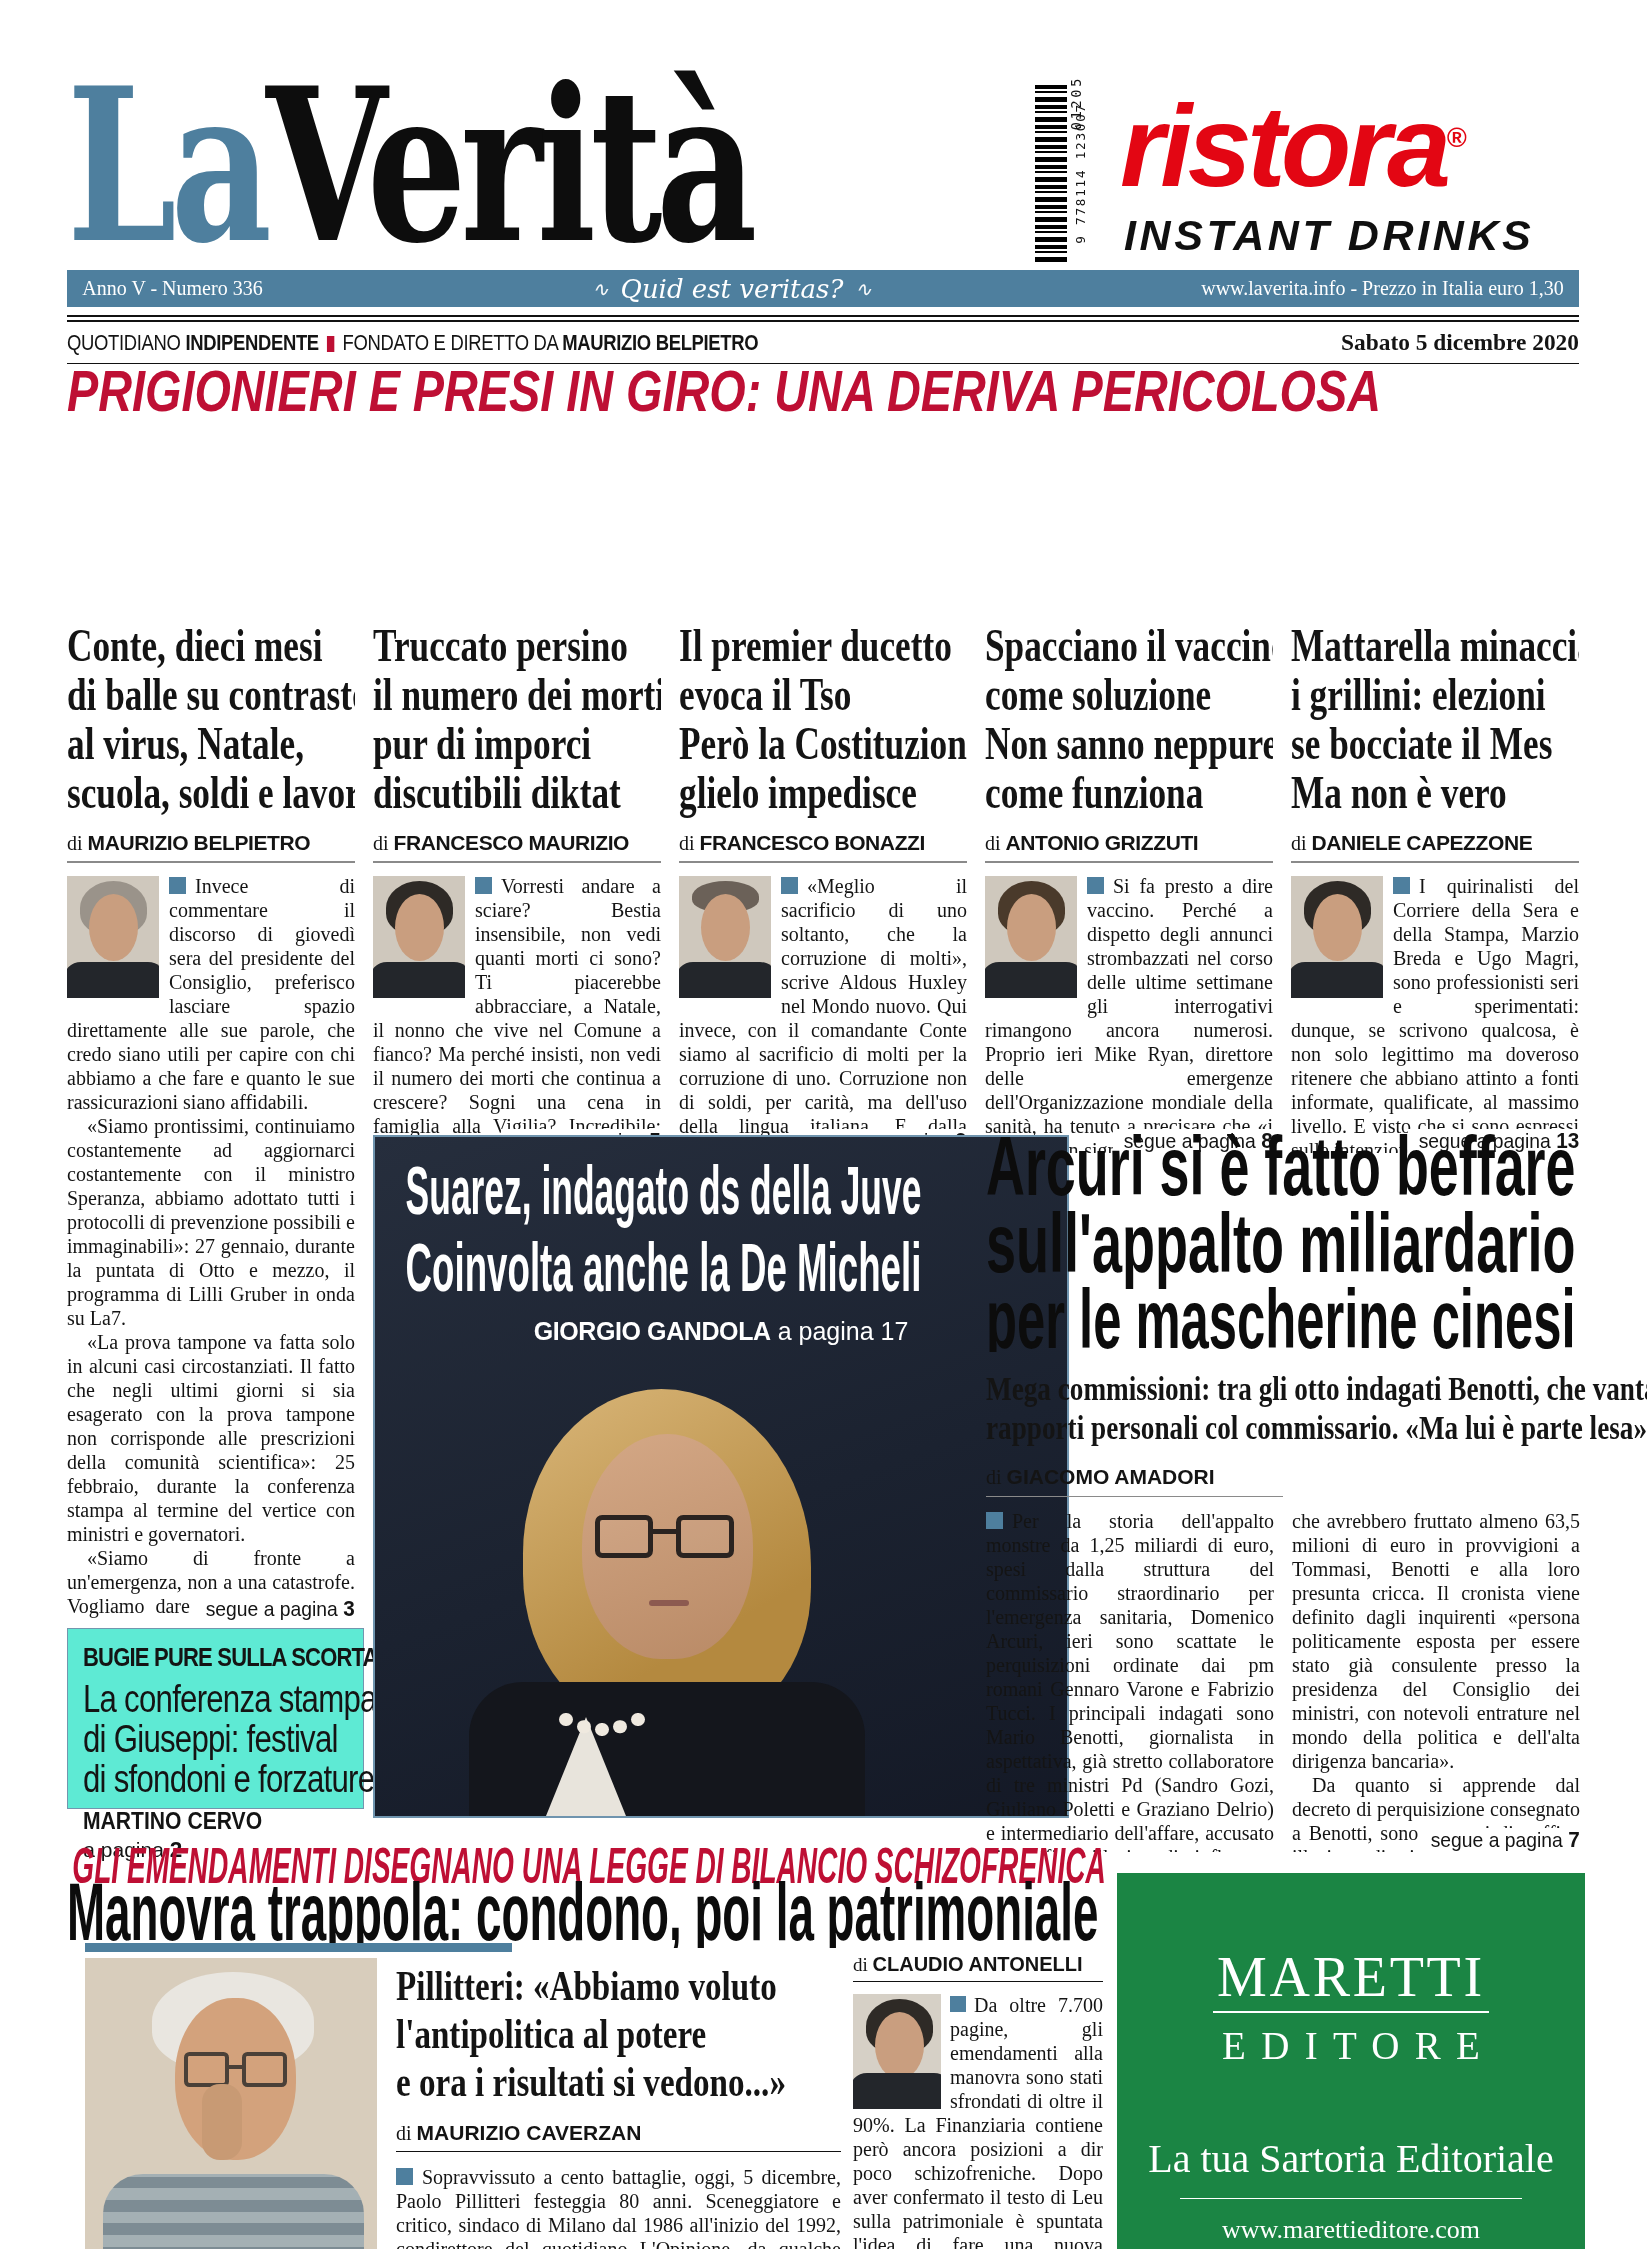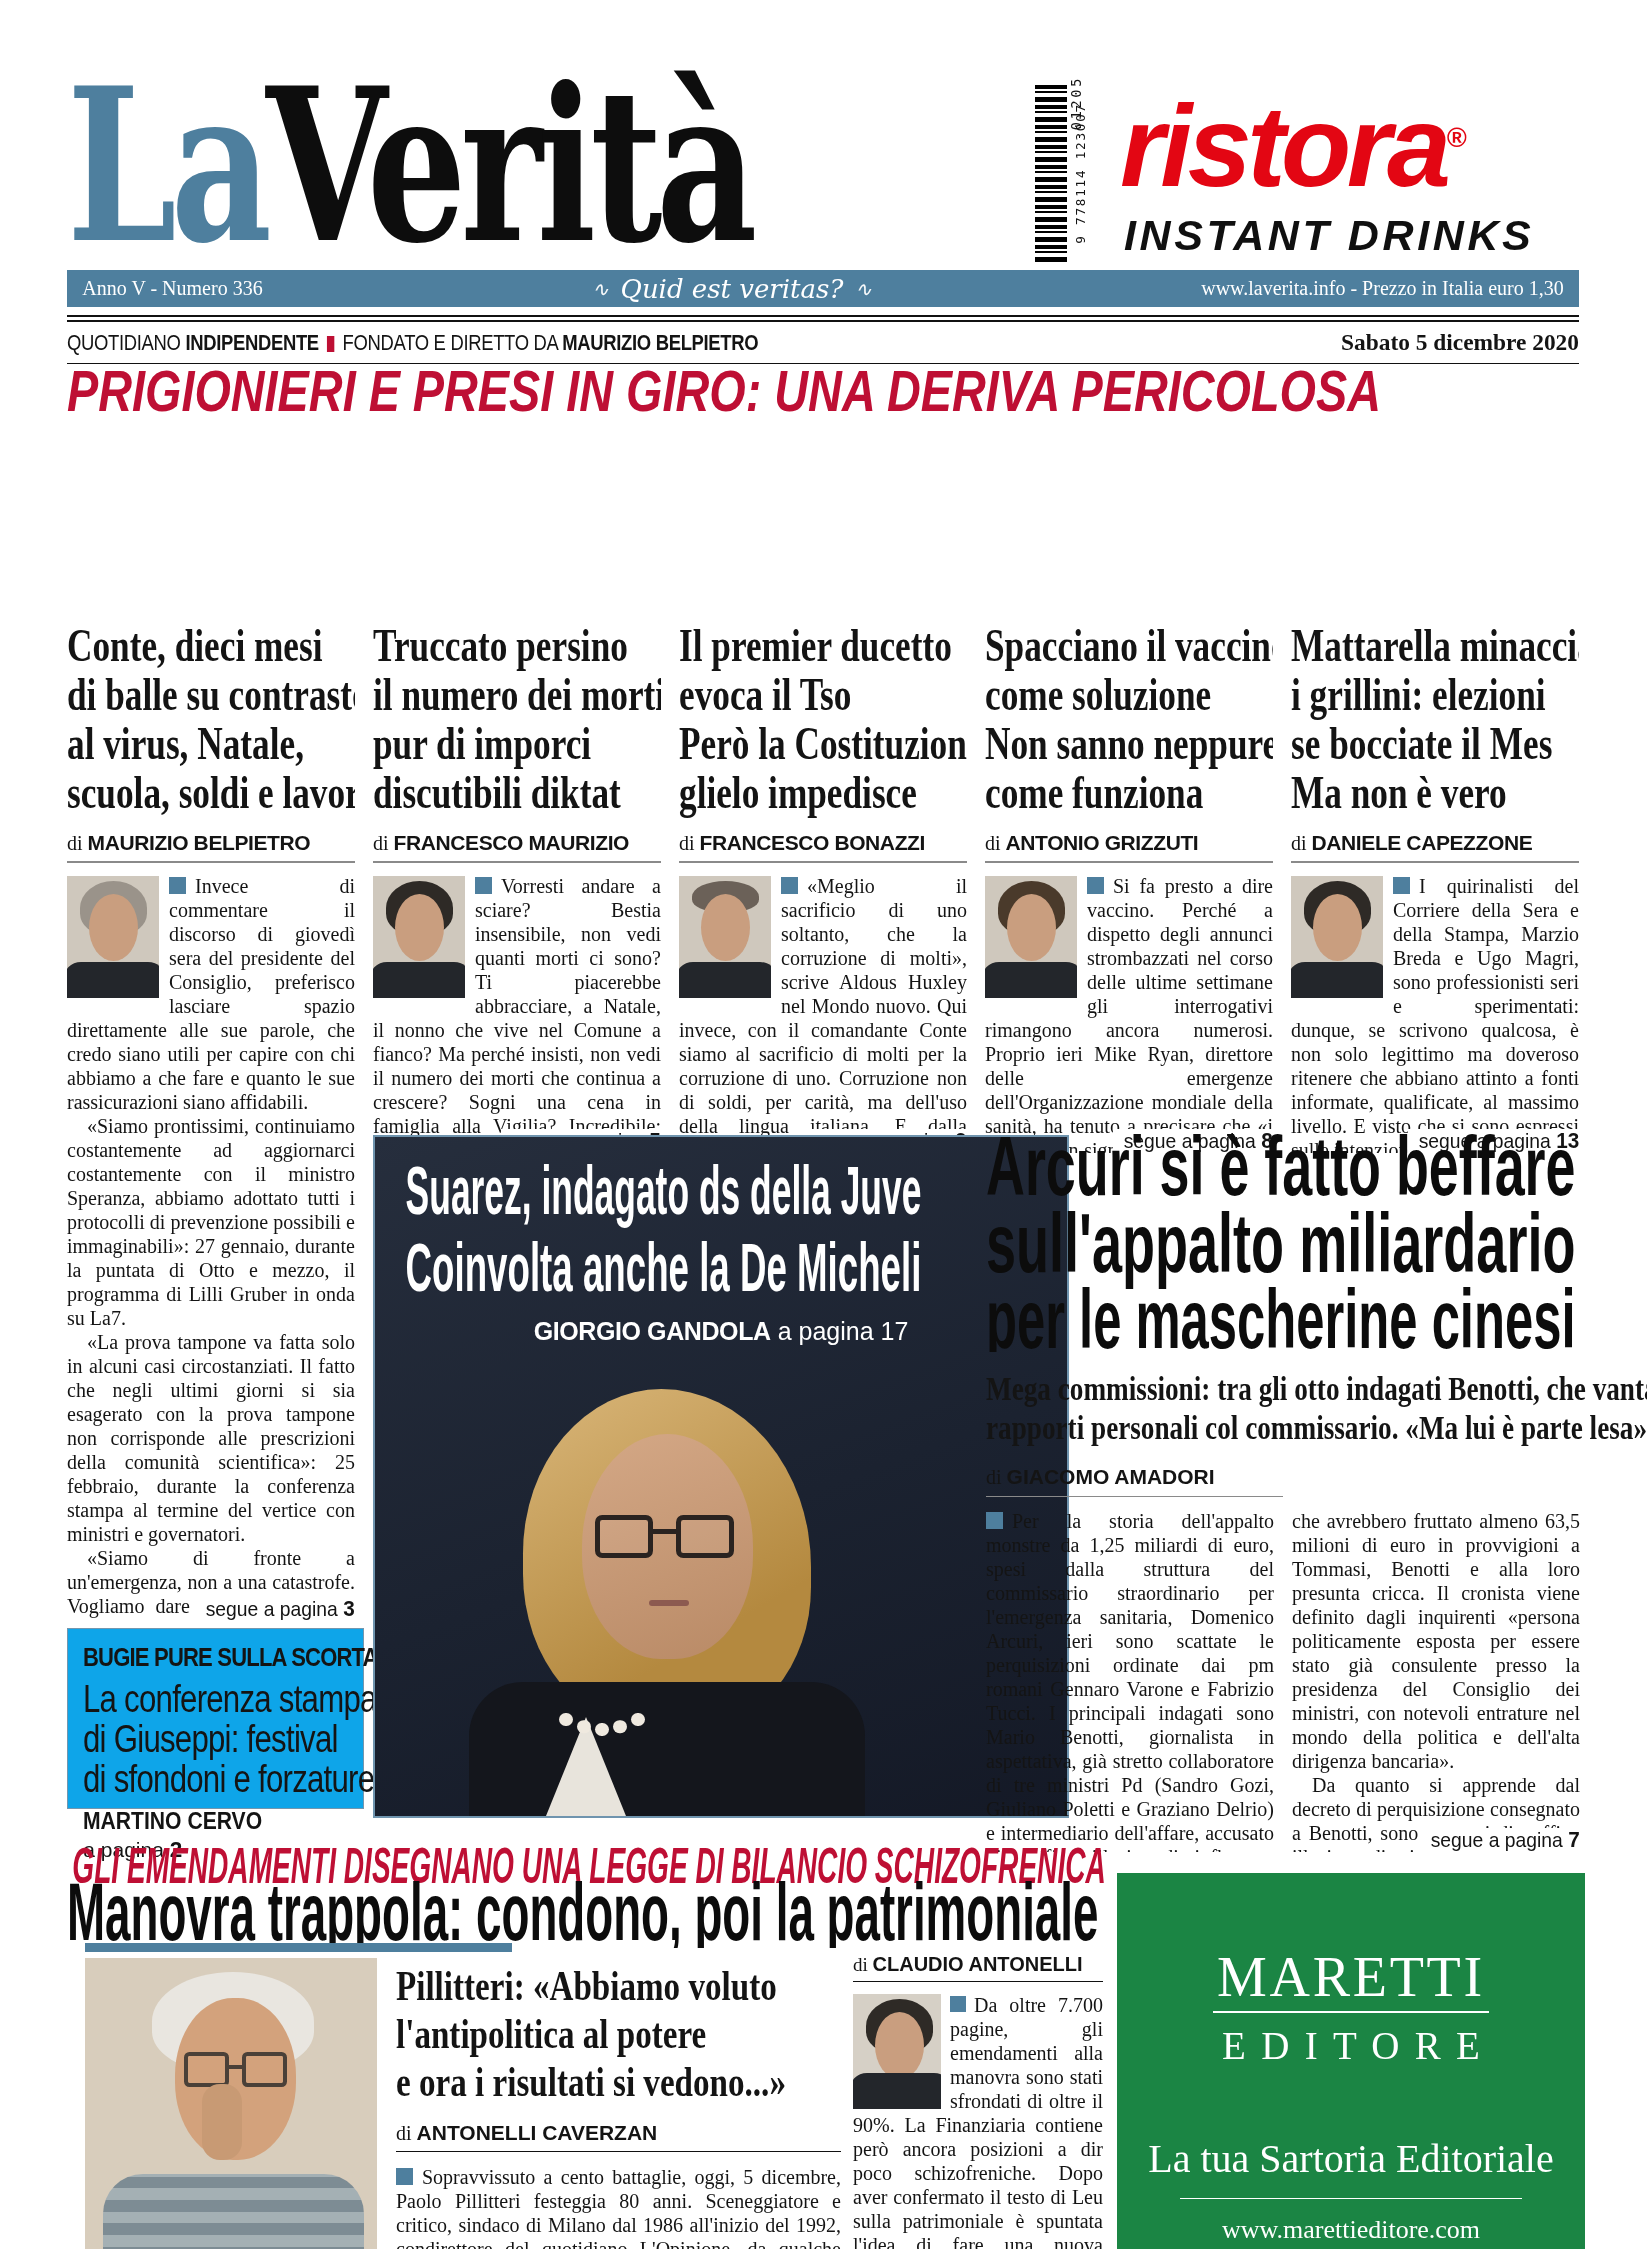--- a/index.html
+++ b/index.html
@@ -69,21 +69,21 @@
   .headshot{float:left;width:92px;height:122px;margin:1.8px 10px 2.7px 0;position:relative;overflow:hidden;background:#cfc8bd}
   .hs-hair{position:absolute;left:12.6px;top:4.5px;width:67px;height:54px;border-radius:50% 50% 40% 40%}
   .hs-face{position:absolute;left:21.6px;top:18px;width:49px;height:67px;border-radius:50%;background:#c99e7f}
   .hs-torso{position:absolute;left:-4.5px;bottom:-3.6px;width:103px;height:40px;border-radius:18px 18px 0 0;background:#23262b}
   .hair-grey{background:#9a938a}.hair-dark{background:#2e2a26}.hair-brown{background:#4a3a2b}.hair-bald{background:#6b6158;height:31.5px}
   .segue{position:absolute;right:0;bottom:0;background:#fff;padding-left:11.7px;
     font-family:"Liberation Sans",sans-serif;font-size:21px;transform:scaleX(.92);transform-origin:right bottom}
   .segue b{font-size:22.5px}
 
   
-  .sidebox{position:absolute;left:67px;top:1628px;width:297px;height:181px;background:#0ea5e9;
+  .sidebox{position:absolute;left:67px;top:1628px;width:297px;height:181px;background:#5eead4;
     border:1.8px solid #7396ae;padding:13.5px 15.3px}
   .sidebox-kicker{font-family:"Liberation Sans",sans-serif;font-weight:bold;font-size:25px;letter-spacing:-0.9px;
     transform:scaleX(.88);transform-origin:left top;white-space:nowrap}
   .sidebox-title p{margin:0;font-family:"Liberation Sans",sans-serif;font-weight:400;font-size:38px;line-height:40px;
     letter-spacing:-0.9px;transform:scaleX(.82);transform-origin:left top;white-space:nowrap}
   .sidebox-title{margin-top:7.2px}
   .sidebox-author{margin-top:8px;font-family:"Liberation Sans",sans-serif;font-weight:bold;font-size:24px;
     transform:scaleX(.88);transform-origin:left top}
   .sidebox-page{margin-top:2.7px;font-family:"Liberation Sans",sans-serif;font-size:21px}
   .sidebox-page b{font-size:22.5px}
@@ -424,21 +424,21 @@
     <div class="pp-hand"></div>
     <div class="pp-shirt"></div>
   </div>
 
   <div class="pillitteri">
     <div class="pill-head">
         <p>Pillitteri: «Abbiamo voluto</p>
         <p>l'antipolitica al potere</p>
         <p>e ora i risultati si vedono...»</p>
       </div>
-    <div class="pill-byline"><span>di</span> <b>ANTONELLI CAVERZAN</b></div>
+    <div class="pill-byline"><span>di</span> <b>MAURIZIO CAVERZAN</b></div>
     <div class="pill-rule"></div>
     <div class="pill-body">
         <p>Sopravvissuto a cento battaglie, oggi, 5 dicembre, Paolo Pillitteri festeggia 80 anni. Sceneggiatore e critico, sindaco di Milano dal 1986 all'inizio del 1992, condirettore del quotidiano L'Opinione, da qualche tempo è tornato a occuparsi di (...)</p>
       </div>
 
   </div>
 
   <div class="antonelli">
     <div class="ant-byline"><span>di</span> <b>CLAUDIO ANTONELLI</b></div>
     <div class="ant-rule"></div>

